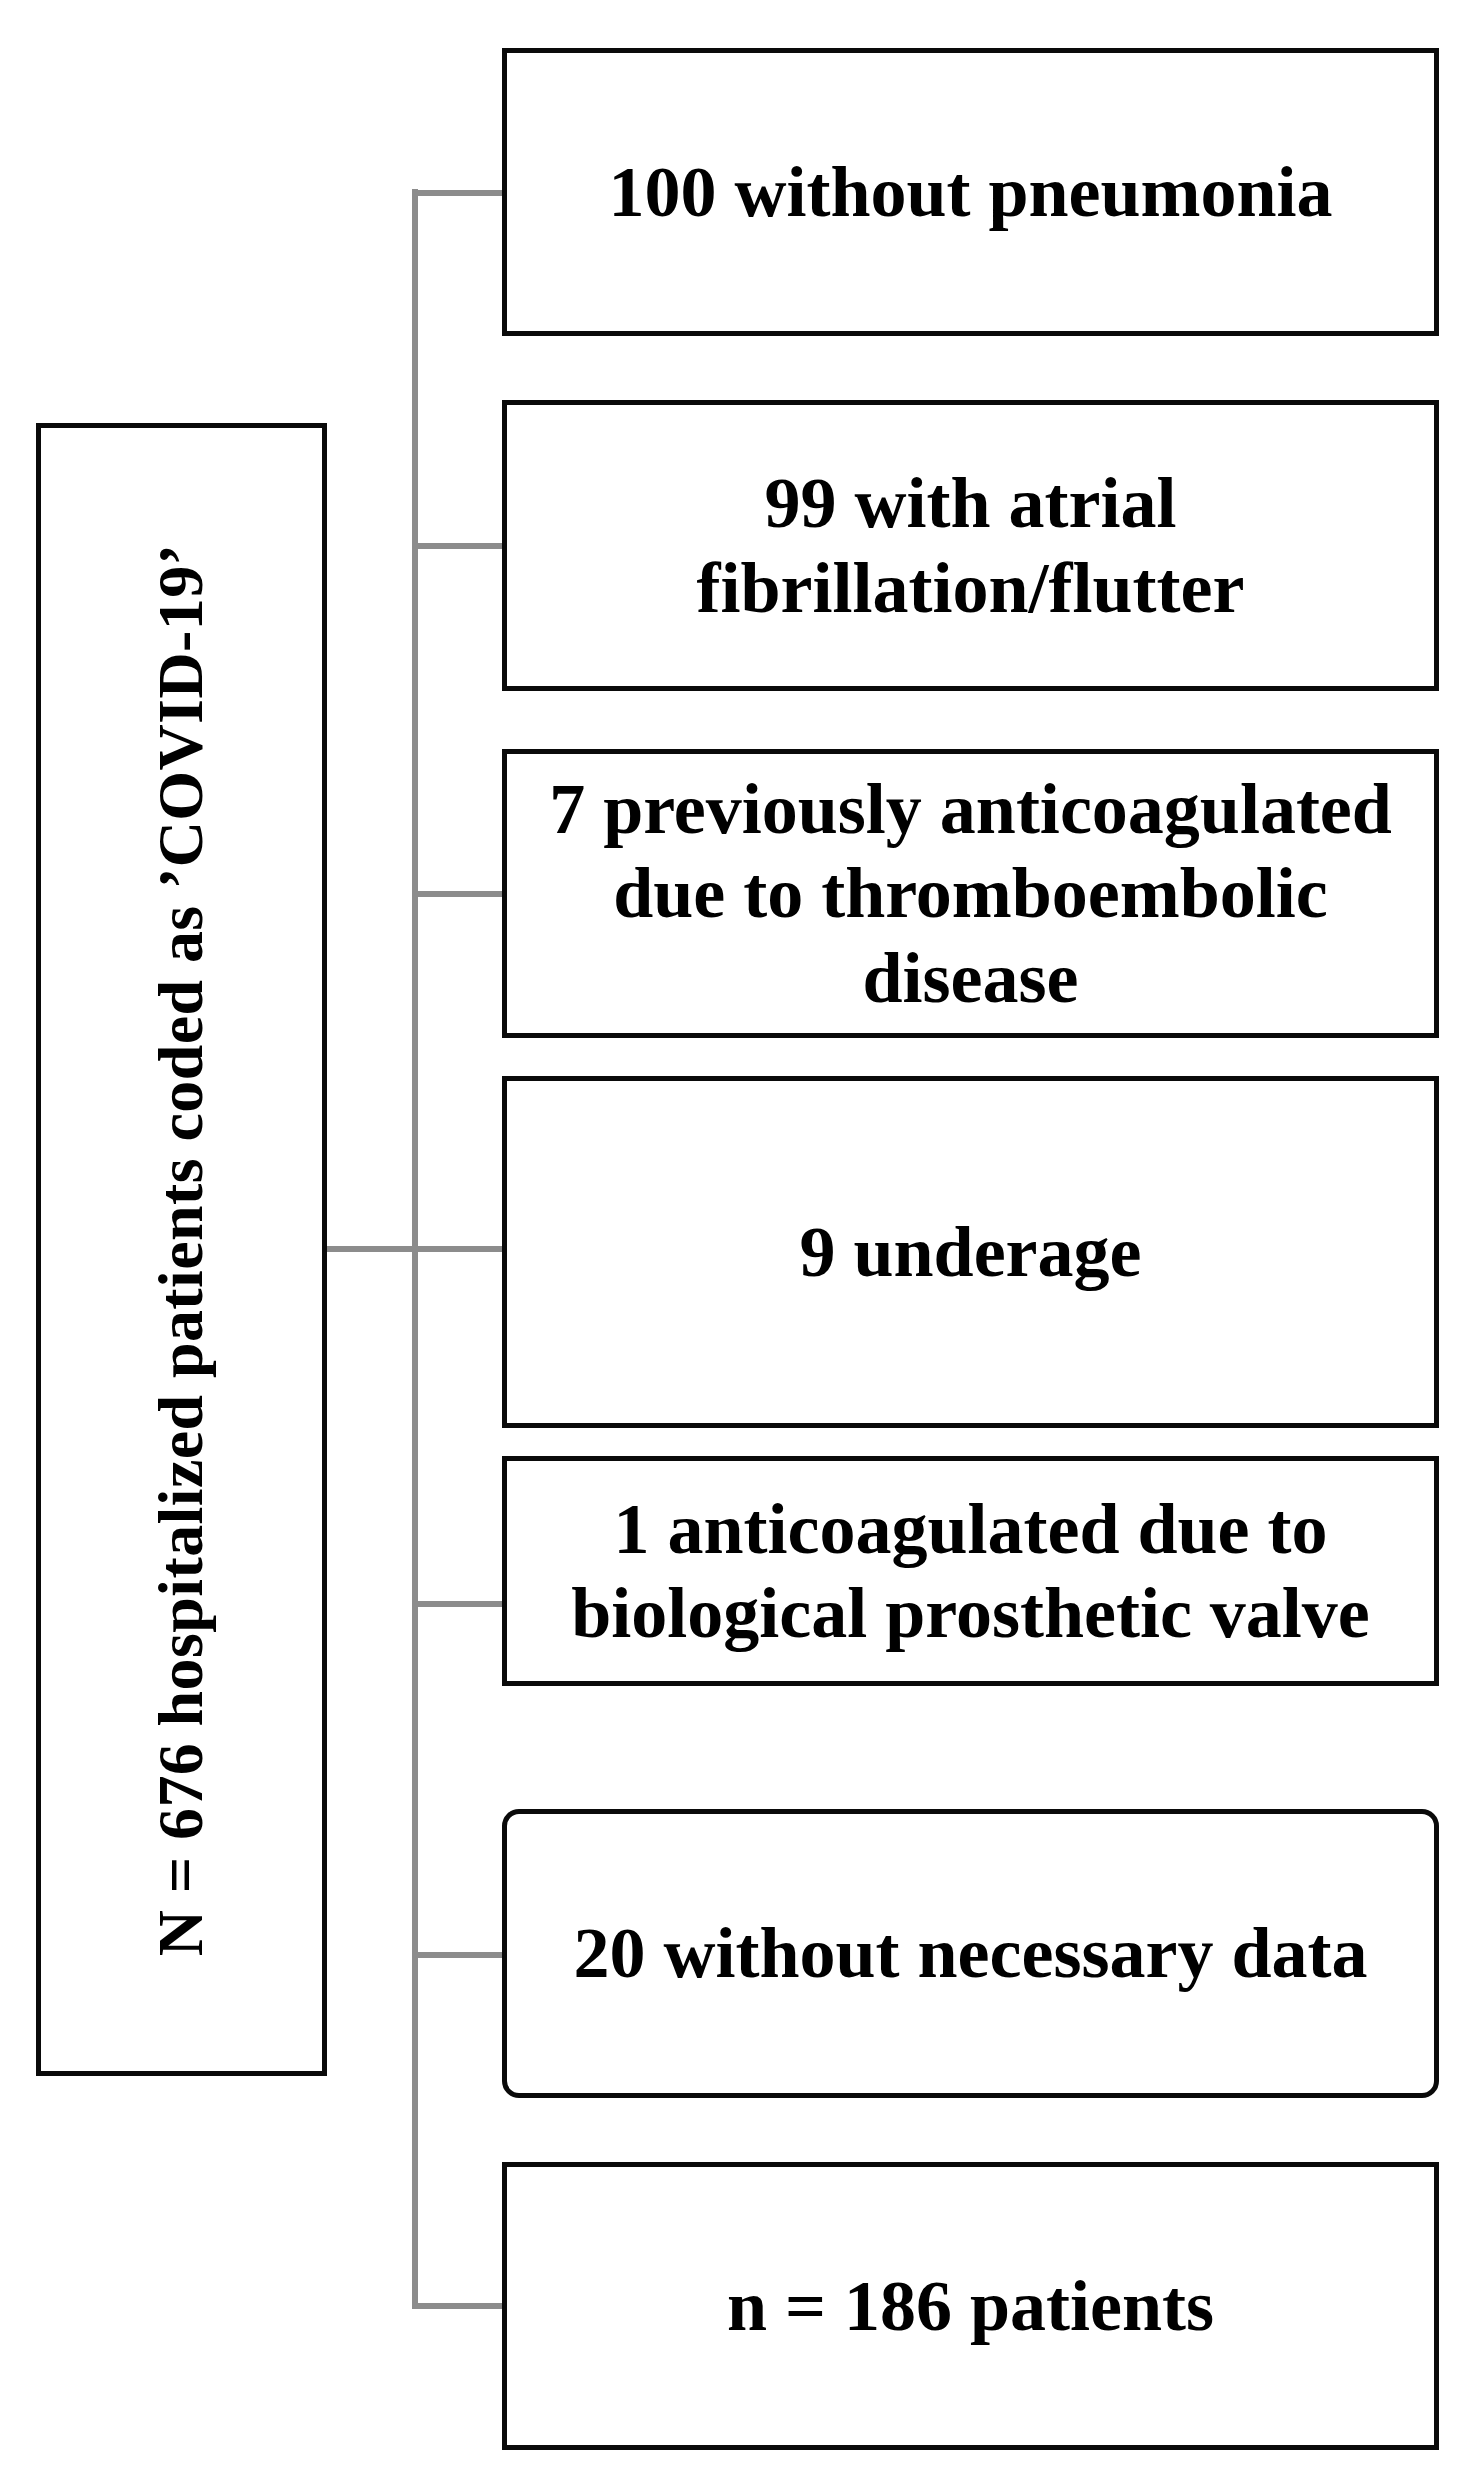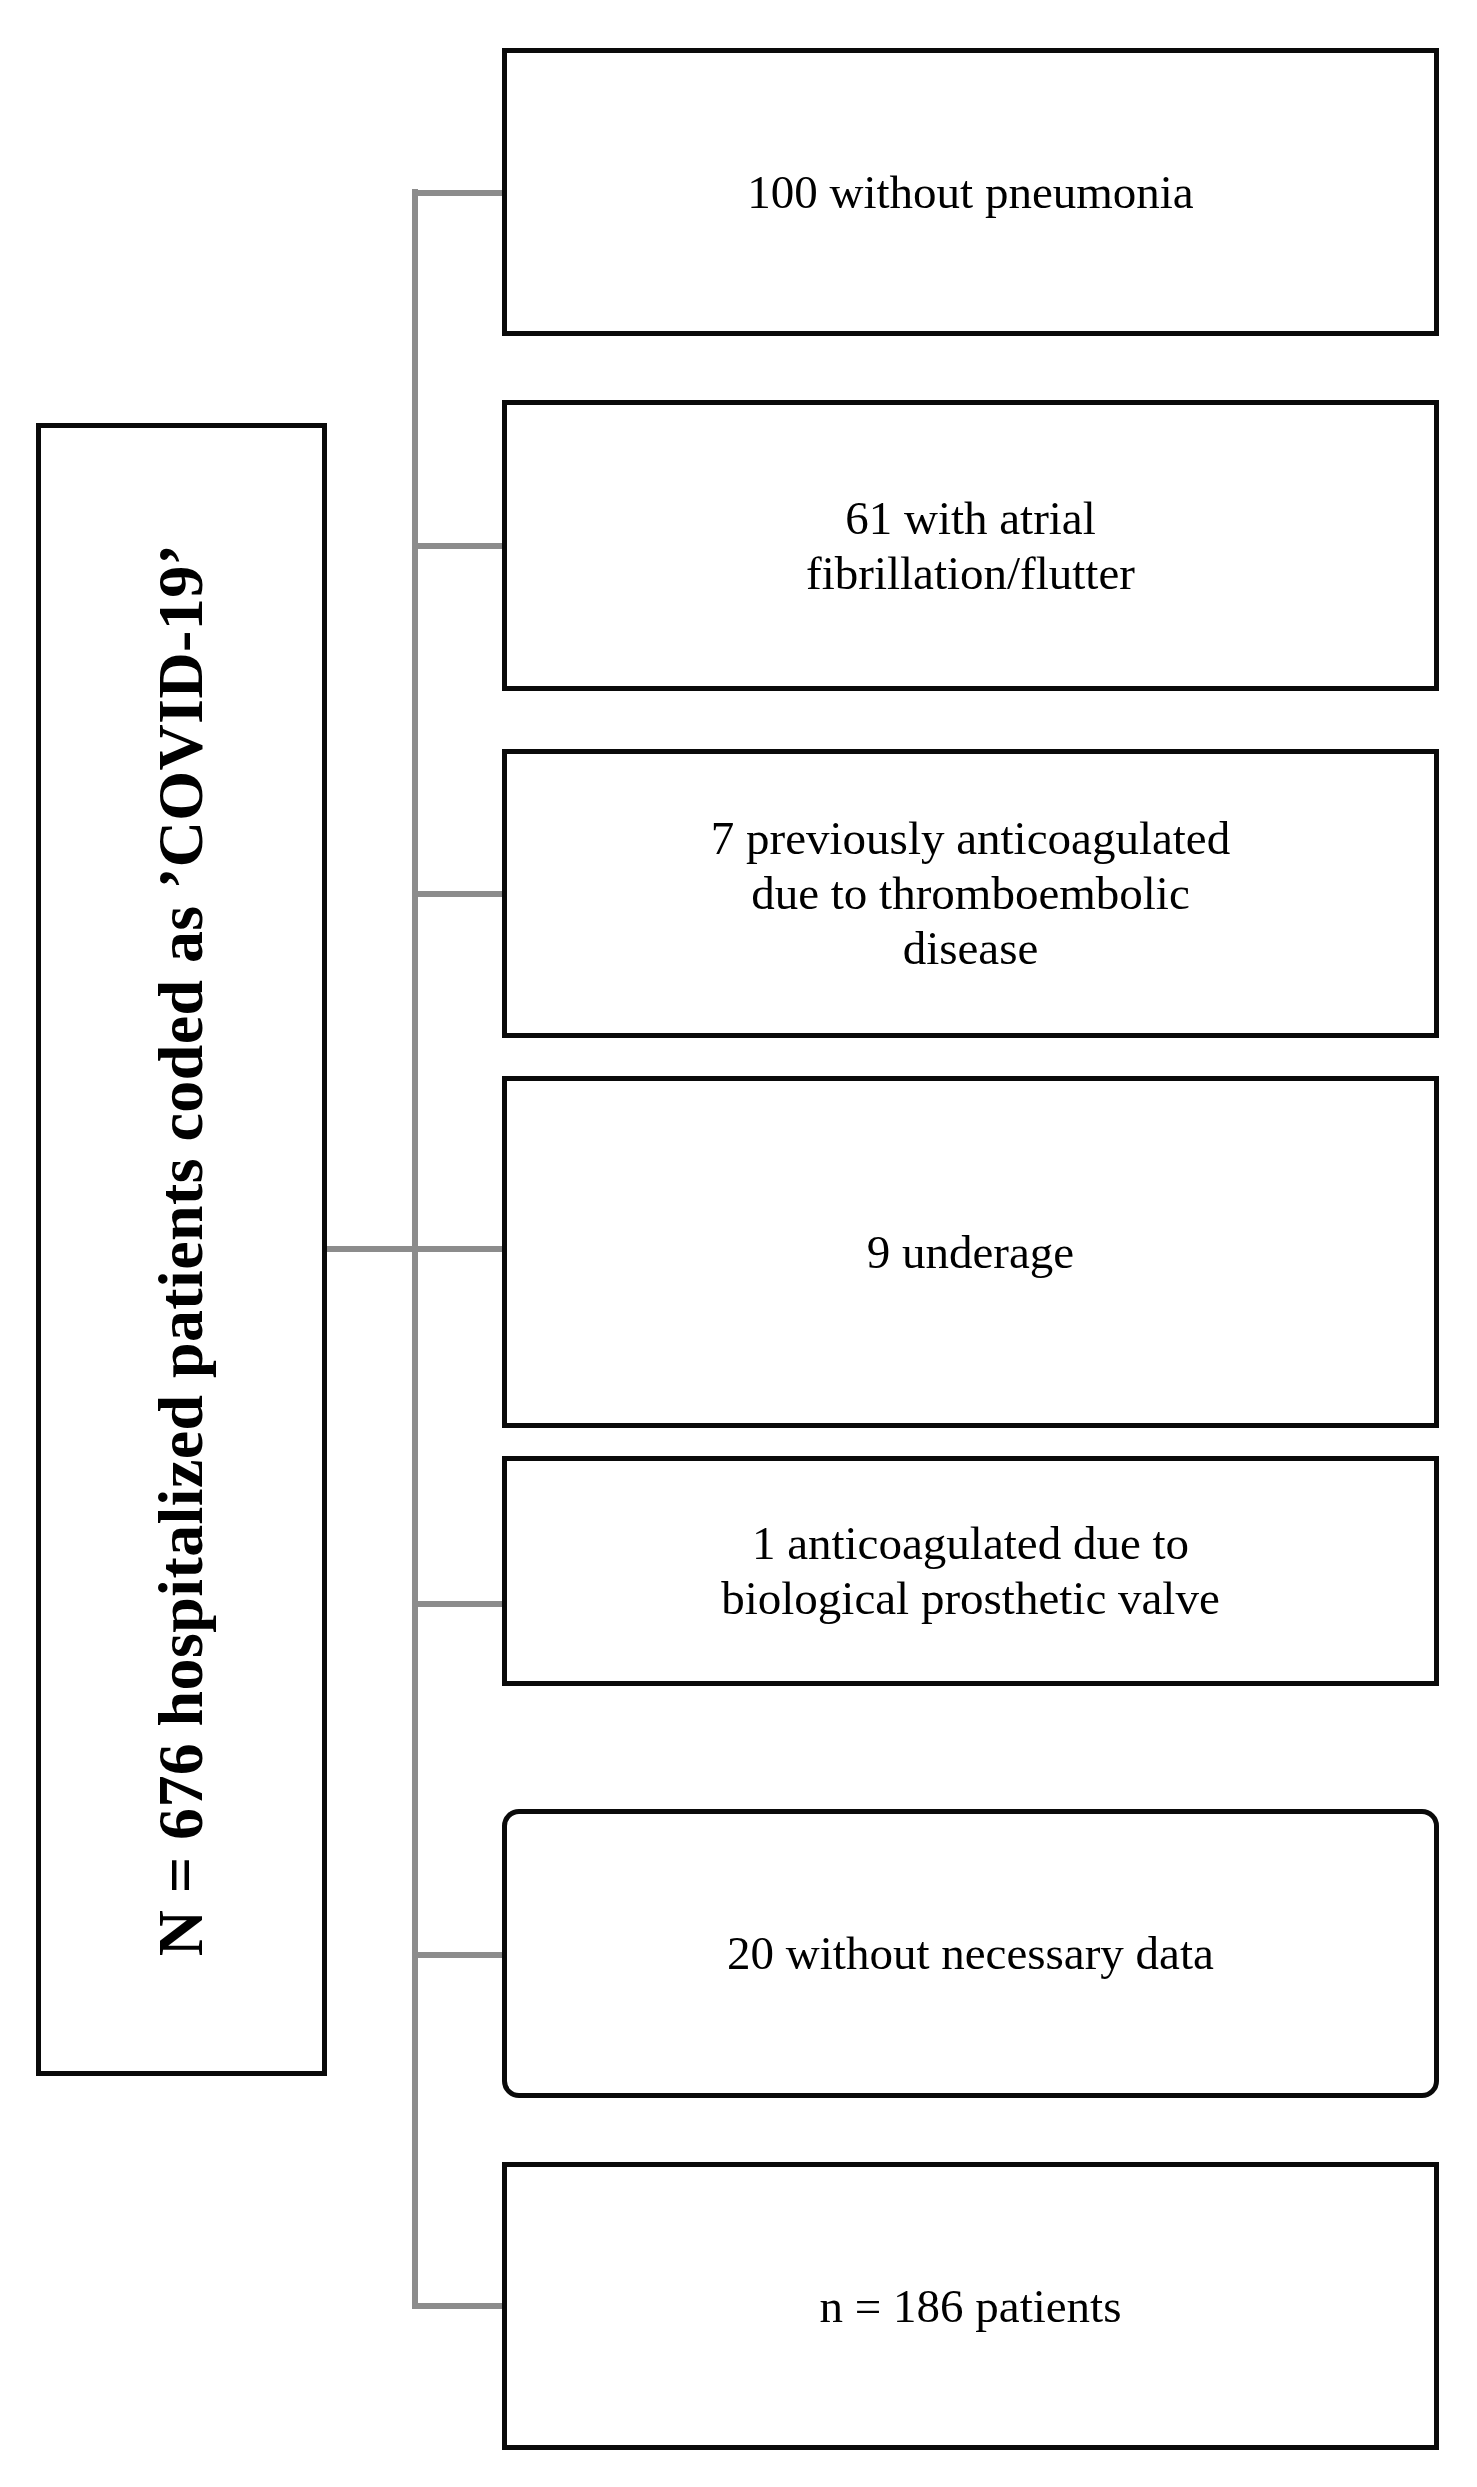--- a/index.html
+++ b/index.html
@@ -48,24 +48,25 @@
     border: 5.6px solid #0a0a0a;
     background: #ffffff;
     display: flex;
     align-items: center;
     justify-content: center;
     text-align: center;
   }
   .right-box {
     left: 502px;
     width: 937px;
-    font-size: 47px;
+    font-size: 72px;
     line-height: 1.17;
     padding: 0 32px;
     white-space: pre-line;
+    font-weight: bold;
   }
   .right-box.r1 { top: 48px;   height: 288px; }
   .right-box.r2 { top: 400px;  height: 291px; }
   .right-box.r3 { top: 749px;  height: 289px; }
   .right-box.r4 { top: 1076px; height: 352px; }
   .right-box.r5 { top: 1456px; height: 230px; }
   .right-box.r6 { top: 1809px; height: 289px; border-radius: 17px; }
   .right-box.r7 { top: 2162px; height: 288px; }
 
   .root-box {
@@ -95,21 +96,21 @@
   <div class="line branch b5"></div>
   <div class="line branch b6"></div>
   <div class="line branch b7"></div>
 
   <div class="box root-box">
     <span class="vertical-text">N = 676 hospitalized patients coded as ’COVID-19’</span>
   </div>
 
   <div class="box right-box r1">100 without pneumonia</div>
 
-  <div class="box right-box r2">61 with atrial
+  <div class="box right-box r2">99 with atrial
 fibrillation/flutter</div>
 
   <div class="box right-box r3">7 previously anticoagulated
 due to thromboembolic
 disease</div>
 
   <div class="box right-box r4">9 underage</div>
 
   <div class="box right-box r5">1 anticoagulated due to
 biological prosthetic valve</div>

